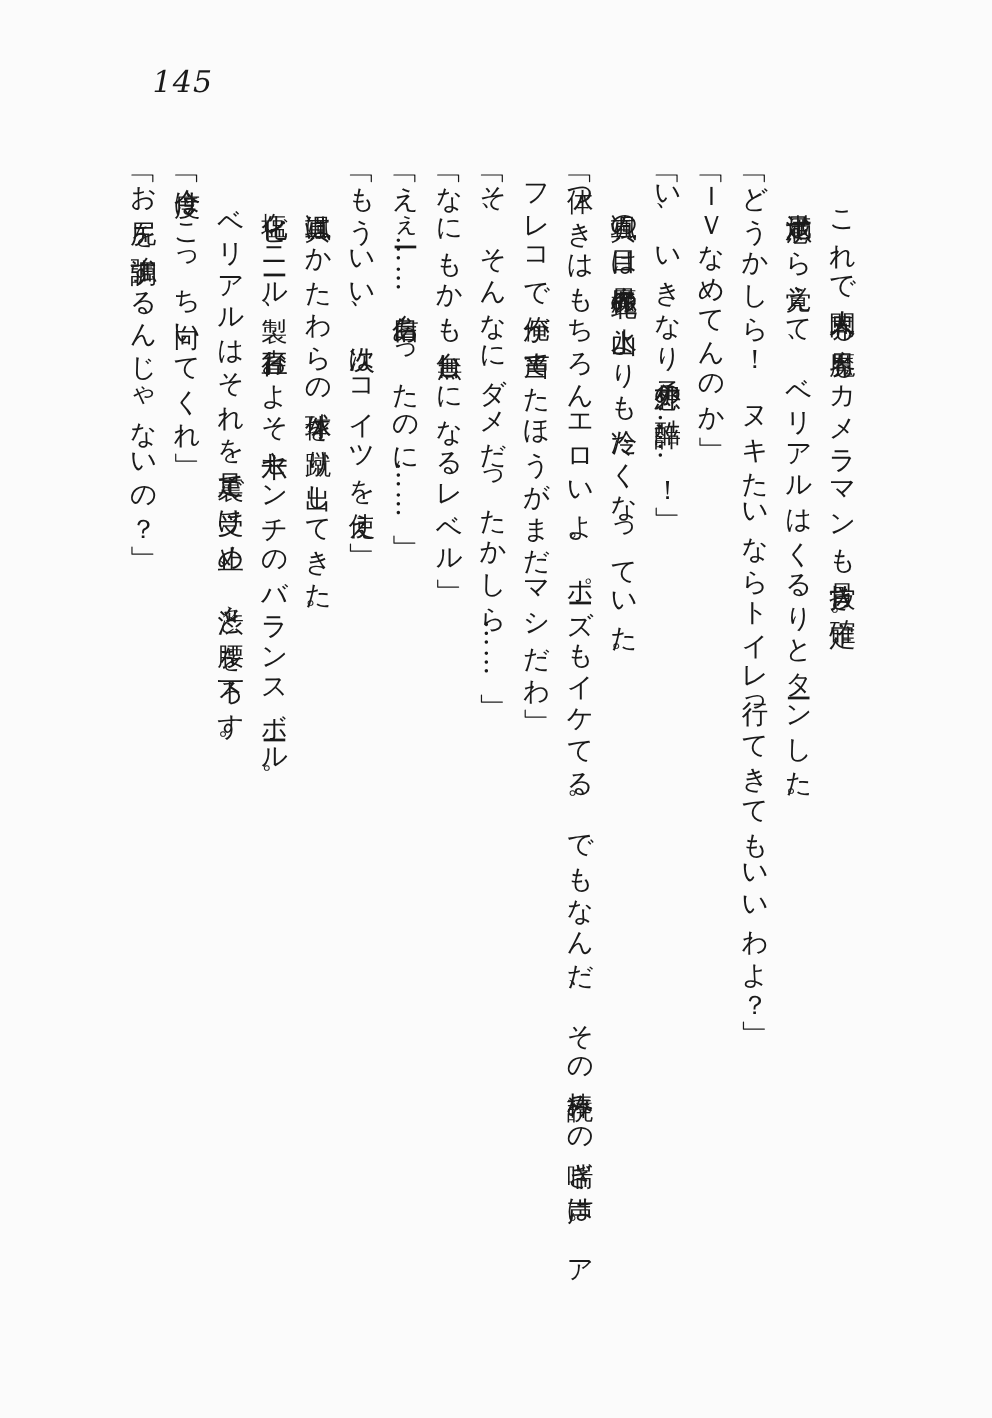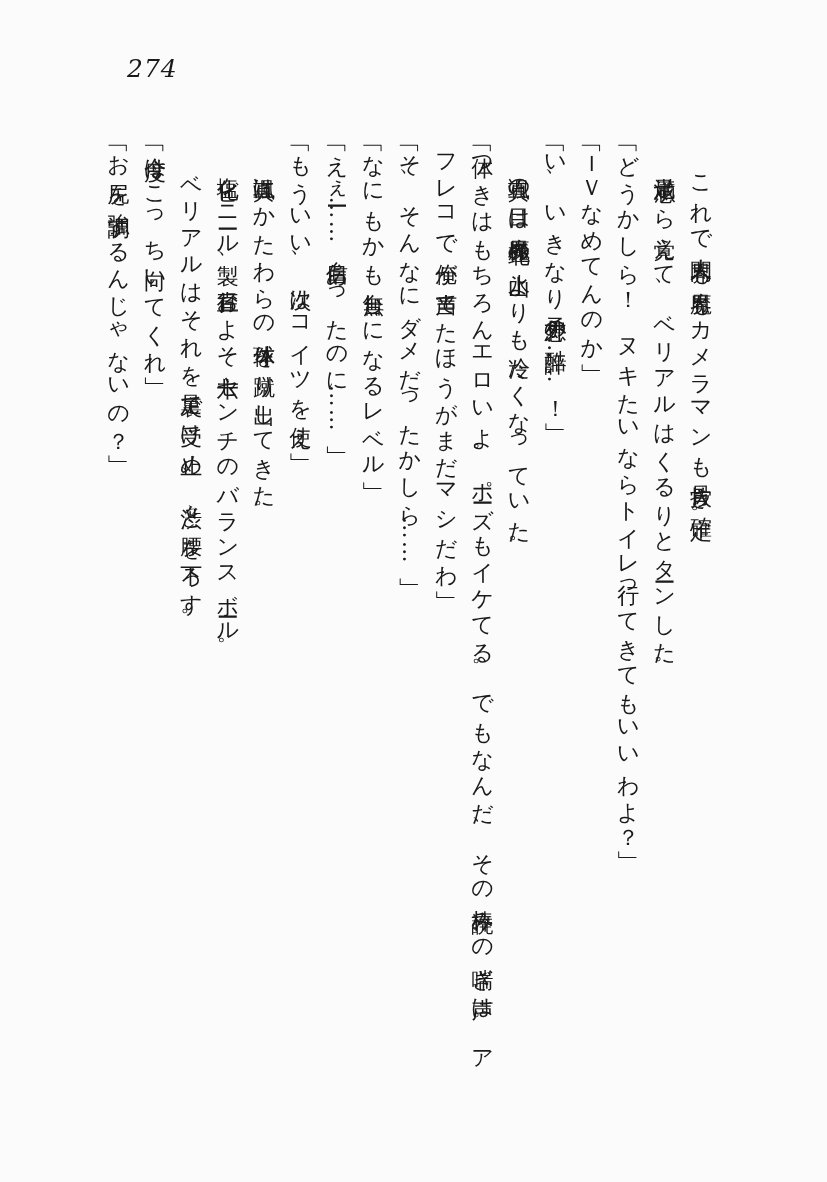--- a/index.html
+++ b/index.html
@@ -42,21 +42,21 @@
     padding: 0;
   }
   .text-block p.indent {
     text-indent: 1em;
   }
 </style>
 </head>
 <body style="background: rgb(251, 251, 251); color: rgb(26, 26, 26);">
 
 <div class="book-page">
-  <div class="page-number">274</div>
+  <div class="page-number">145</div>
   <div class="text-block">
       <p class="indent">これで人間界も魔界もカメラマンも骨抜き確定。</p>
       <p class="indent">満足感すら覚えて、ベリアルはくるりとターンした。</p>
       <p>「どうかしら！　ヌキたいならトイレ行ってきてもいいわよ？」</p>
       <p>「ＩＶなめてんのか」</p>
       <p>「い、いきなり予想外の酷評……！」</p>
       <p class="indent">颯真の目は魔界極北の氷山よりも冷たくなっていた。</p>
       <p>「体つきはもちろんエロいよ。ポーズもイケてる。でもなんだ、その棒読みの喘ぎ声は。アフレコで俺が声当てたほうがまだマシだわ」</p>
       <p>「そ、そんなにダメだったかしら……」</p>
       <p>「なにもかも台無しになるレベル」</p>

